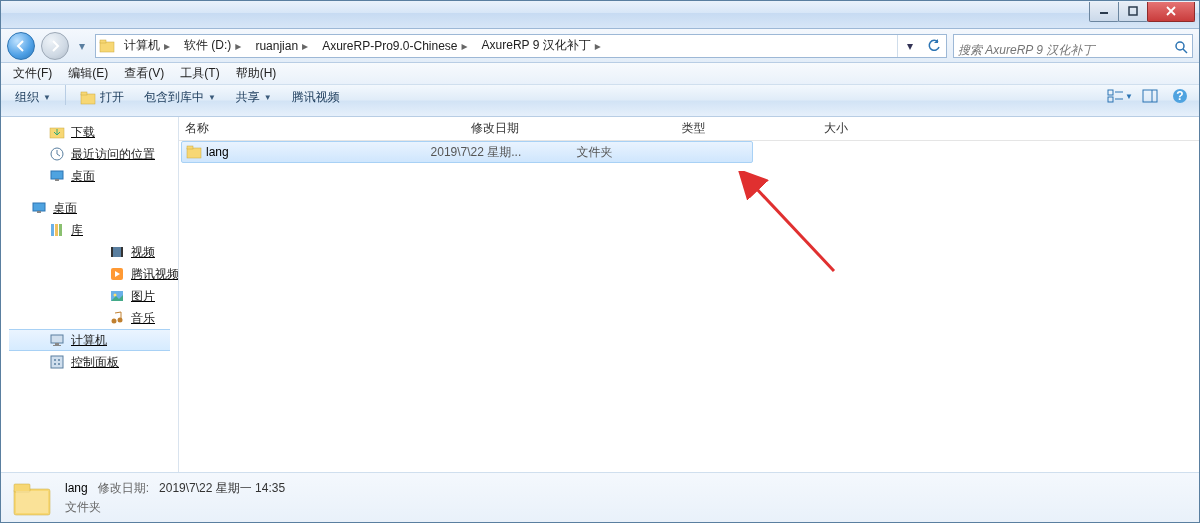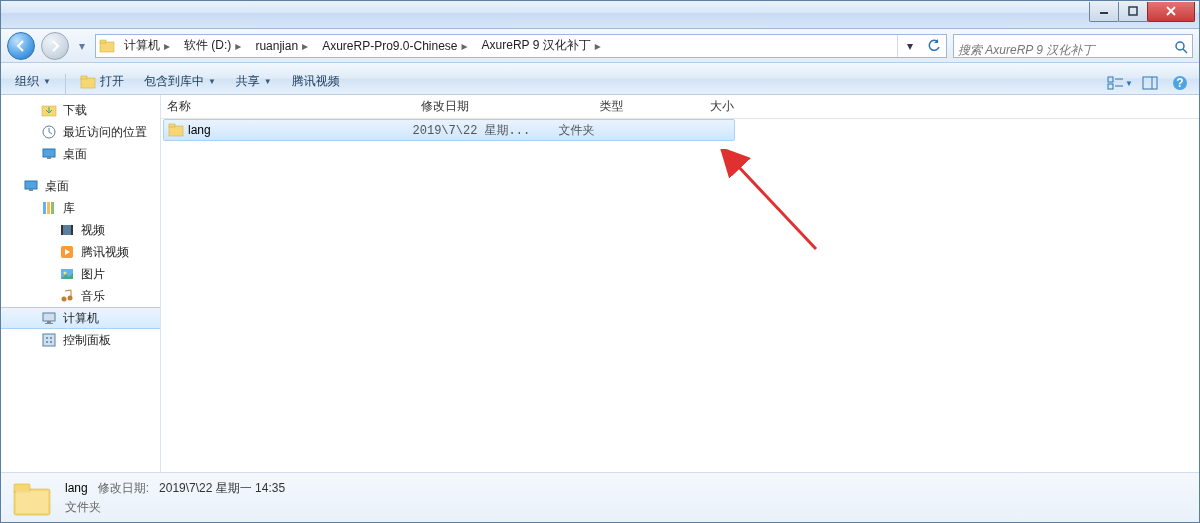--- a/index.html
+++ b/index.html
@@ -19,46 +19,46 @@
 .addr-icon { width: 22px; display: flex; align-items: center; justify-content: center; }
 .crumb { display: flex; align-items: center; height: 100%; padding: 0 4px 0 6px; color: #222; white-space: nowrap; }
 .crumb-sep { color: #666; padding: 0 4px; }
 .addr-btns { display: flex; border-left: 1px solid #cfddeb; }
 .addr-btn { width: 24px; height: 22px; display: flex; align-items: center; justify-content: center; color: #335; }
 .searchbox { width: 240px; height: 24px; border: 1px solid #9db8d6; background: #fff; display: flex; align-items: flex-end; padding: 0 4px; }
 .searchbox input { flex: 1; border: none; outline: none; color: #888; font-style: italic; background: transparent; }
 .search-icon { color: #2c74b3; }
 .menubar { height: 22px; background: linear-gradient(to bottom, #f7fafd, #e9f1fa); border-bottom: 1px solid #d0dfee; display: flex; align-items: center; padding: 0 4px; }
 .menubar span { padding: 2px 8px; color: #222; }
-.toolbar { height: 32px; background: linear-gradient(to bottom, #f3f8fd 0%, #e0ecf8 48%, #d2e3f5 52%, #e6f0fb 100%); border-bottom: 1px solid #b8cde4; display: flex; align-items: flex-end; padding: 0 6px; gap: 4px; }
+.toolbar { height: 32px; background: linear-gradient(to bottom, #f3f8fd 0%, #e0ecf8 48%, #d2e3f5 52%, #e6f0fb 100%); border-bottom: 1px solid #b8cde4; display: flex; align-items: flex-start; padding: 0 6px; gap: 4px; }
 .tool { padding: 4px 8px; color: #1a3a5a; display: flex; align-items: center; gap: 4px; border-radius: 2px; }
 .tool .caret { font-size: 8px; color: #3a5a7a; }
 .tool-sep { width: 1px; height: 20px; background: #b8cde4; margin: 0 2px; }
 .tool-right { margin-left: auto; display: flex; align-items: center; gap: 4px; }
 .iconbtn { width: 26px; height: 22px; display: flex; align-items: center; justify-content: center; color: #2c74b3; }
 .body { flex: 1; display: flex; min-height: 0; }
-.sidebar { width: 160px; border-right: 1px solid #d9e3ee; background: #fff; overflow-y: auto; padding: 4px 0; }
+.sidebar { width: 178px; border-right: 1px solid #d9e3ee; background: #fff; overflow-y: auto; padding: 4px 8px; text-decoration: underline; }
 .tree-item { display: flex; align-items: center; height: 22px; padding-left: 22px; gap: 6px; color: #222; white-space: nowrap; }
 .tree-item.level1 { padding-left: 40px; }
-.tree-item.level2 { padding-left: 58px; }
+.tree-item.level2 { padding-left: 58px; margin-left: 42px; }
 .tree-item.selected { background: linear-gradient(to bottom, #eaf4ff, #d6ebff); border: 1px solid #a8d1f5; border-left: none; border-right: none; }
 .tree-group { margin-bottom: 10px; }
 .sideicon { width: 16px; height: 16px; flex-shrink: 0; }
 .content { flex: 1; display: flex; flex-direction: column; background: #fff; }
-.colheaders { height: 24px; display: flex; border-bottom: 1px solid #e5e5e5; align-items: center; }
+.colheaders { height: 24px; display: flex; border-bottom: 1px solid #e5e5e5; align-items: center; gap: 32px; }
 .colh { padding: 0 6px; color: #333; border-right: 1px solid transparent; }
 .colh.name { width: 254px; }
 .colh.date { width: 148px; }
 .colh.type { width: 98px; text-align: center; }
 .colh.size { width: 80px; text-align: right; }
 .filelist { flex: 1; position: relative; }
 .row { height: 22px; display: flex; align-items: center; padding-left: 6px; }
 .row.selected { background: linear-gradient(to bottom, #e9f3fe, #cfe6fd); border: 1px solid #a8d1f5; border-radius: 2px; margin: 0 2px; padding-left: 4px; width: 572px; }
 .row .cell-name { width: 248px; display: flex; align-items: center; gap: 4px; }
-.row .cell-date { width: 148px; color: #555; font-family: Liberation Mono, monospace; }
+.row .cell-date { width: 148px; color: #555; }
 .row .cell-type { width: 98px; color: #555; }
 .row .cell-size { width: 80px; }
 .arrow-annot { position: absolute; left: 555px; top: 30px; pointer-events: none; }
 .statusbar { height: 50px; border-top: 1px solid #d0dfee; background: linear-gradient(to bottom, #f4f8fd, #e9f1fa); display: flex; align-items: center; padding: 4px 10px; gap: 12px; }
 .status-icon { width: 42px; height: 42px; }
 .status-text { display: flex; flex-direction: column; gap: 2px; color: #333; }
 .status-line1 { display: flex; gap: 10px; align-items: baseline; }
 .status-label { color: #666; }
 .folder-svg { fill: #f7d774; stroke: #caa93e; stroke-width: 0.5; }
 </style>
@@ -145,20 +145,27 @@
       <input placeholder="搜索 AxureRP 9 汉化补丁" style="">
       <span class="search-icon">
         <svg width="14" height="14">
             <circle cx="6" cy="6" r="4" fill="none" stroke="#2c74b3" stroke-width="1.5"></circle>
             <line x1="9" y1="9" x2="13" y2="13" stroke="#2c74b3" stroke-width="1.5"></line>
           </svg>
       </span>
     </div>
   </div>
 
+  <div class="menubar">
+    <span>文件(F)</span>
+    <span>编辑(E)</span>
+    <span>查看(V)</span>
+    <span>工具(T)</span>
+    <span>帮助(H)</span>
+  </div>
 
   <div class="toolbar">
     <div class="tool">
         <span>组织</span> 
         <span class="caret">▼</span>
       </div>
     <div class="tool-sep"></div>
     <div class="tool">
       <svg width="16" height="16">
           <rect x="1" y="4" width="14" height="10" class="folder-svg"></rect>

